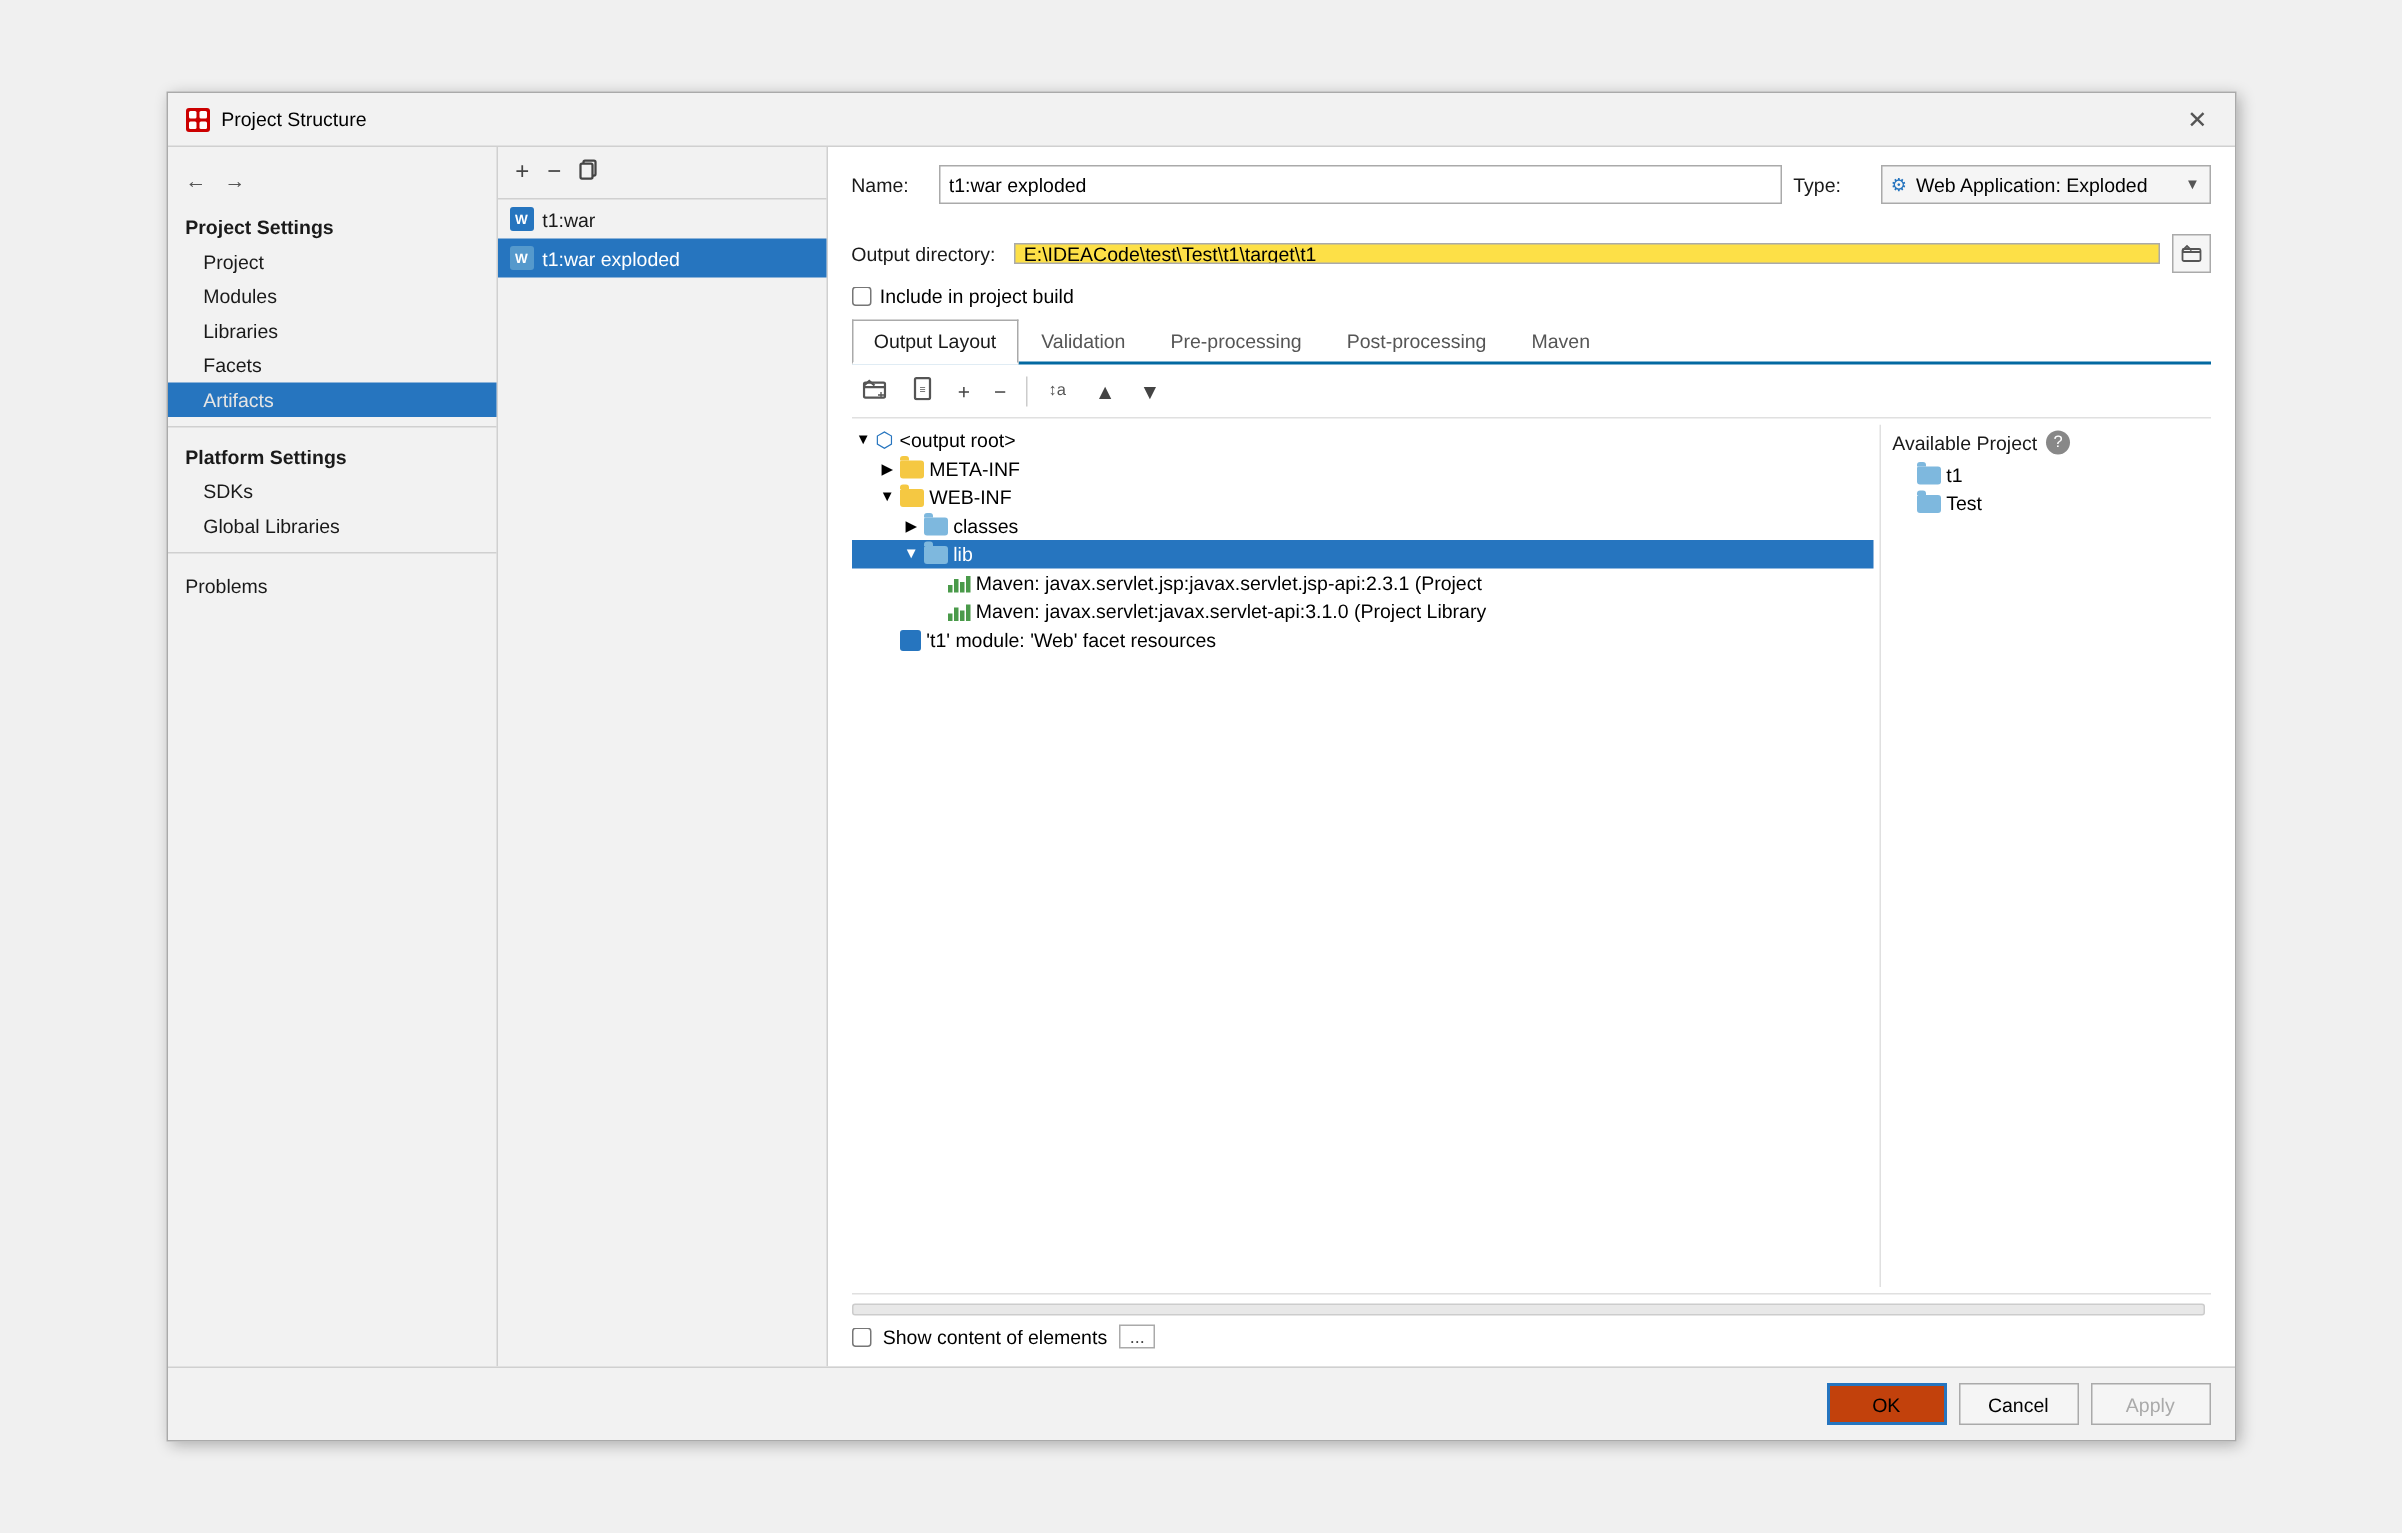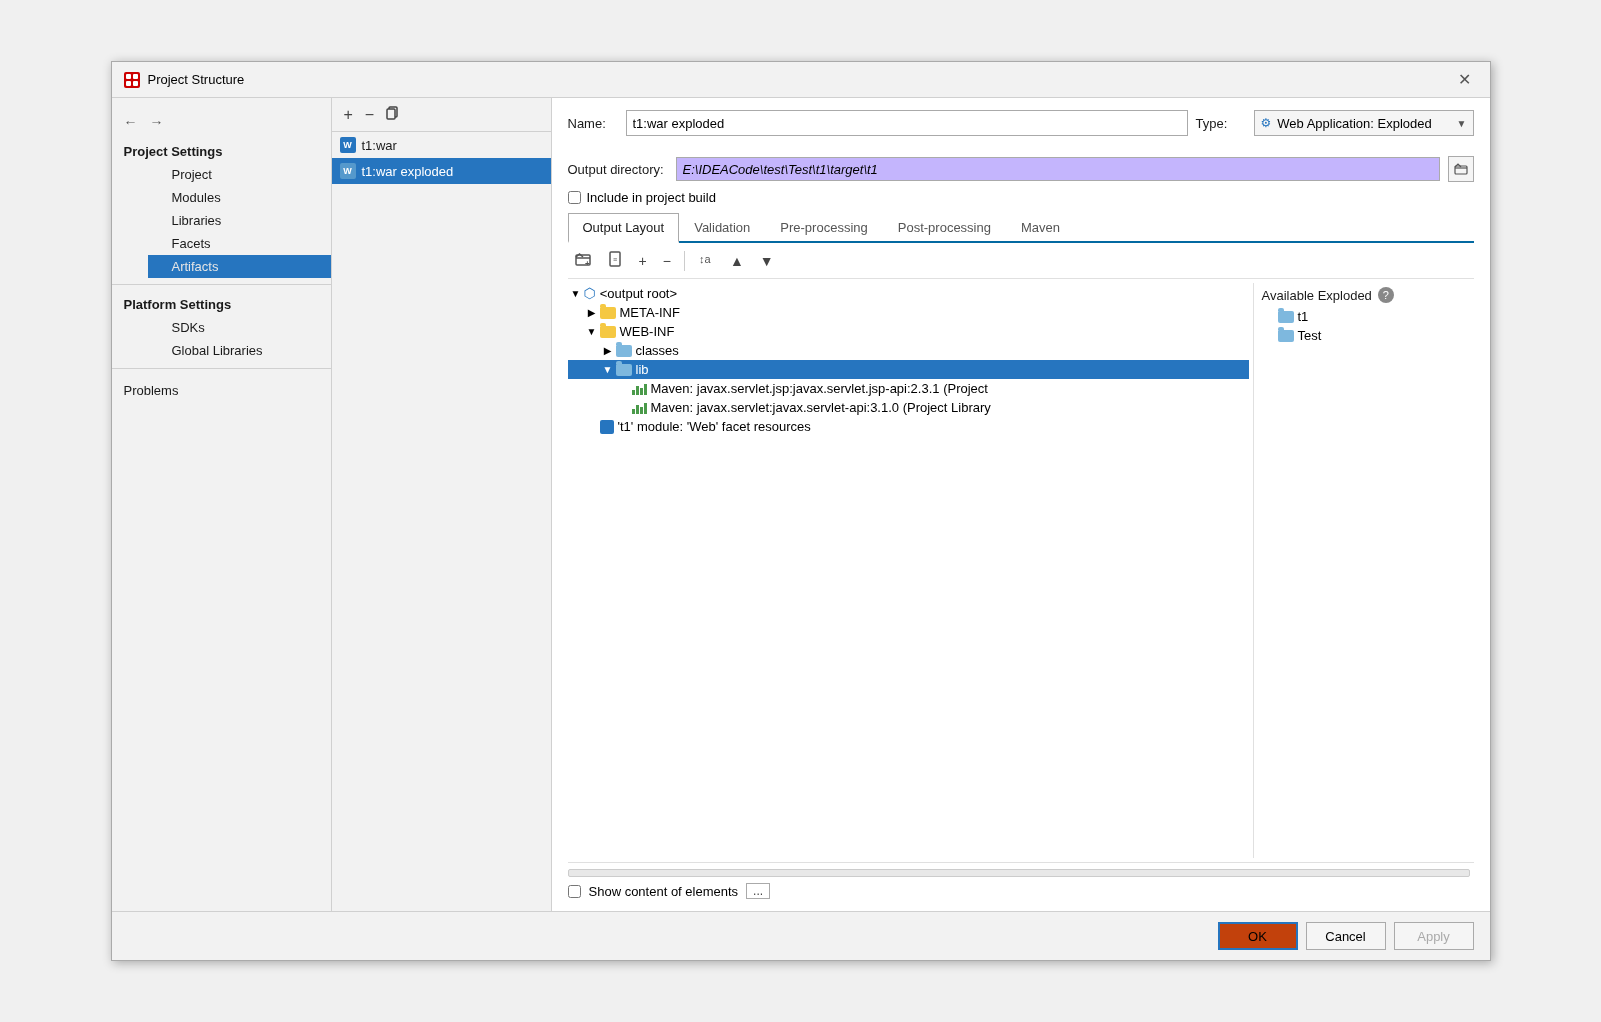--- a/index.html
+++ b/index.html
@@ -88,21 +88,20 @@
       font-weight: bold;
       font-size: 13px;
       padding: 6px 12px 4px;
       color: #1a1a1a;
     }
     .sidebar-item {
       padding: 4px 12px 4px 24px;
       cursor: pointer;
       color: #1a1a1a;
       font-size: 13px;
-      margin-left: 36px;
     }
     .sidebar-item.active {
       background: #2675bf;
       color: #e5e5e5;
     }
     .sidebar-divider {
       border: none;
       border-top: 1px solid #d0d0d0;
       margin: 6px 0;
     }
@@ -194,27 +193,26 @@
       gap: 8px;
       margin-bottom: 8px;
     }
     .output-dir-label {
       font-size: 13px;
       color: #1a1a1a;
       min-width: 100px;
     }
     .output-dir-input {
       flex: 1;
-      height: 24px;
+      height: 14px;
       border: 1px solid #aaa;
       padding: 2px 6px;
       font-size: 13px;
-      background: #c4b5fd;
+      background: #fde047;
       outline: none;
-      font-style: italic;
     }
     .dir-browse-btn {
       width: 26px;
       height: 26px;
       border: 1px solid #aaa;
       background: #f5f5f5;
       cursor: pointer;
       display: flex;
       align-items: center;
       justify-content: center;
@@ -609,21 +607,21 @@
           <div class="tree-row">
             <span class="tree-indent"></span>
             <span class="tree-toggle"> </span>
             <span style="display:inline-block;width:14px;height:14px;background:#2675bf;border-radius:2px;margin-right:4px;flex-shrink:0;"></span>
             <span>'t1' module: 'Web' facet resources</span>
           </div>
         </div>
 
         <div class="available-pane">
           <div class="available-title">
-            <span>Available Exploded</span>
+            <span>Available Project</span>
             <span class="help-icon">?</span>
           </div>
           <div class="tree-row">
             <span class="tree-toggle"> </span>
             <span class="folder-icon small"></span>
             <span>t1</span>
           </div>
           <div class="tree-row">
             <span class="tree-toggle"> </span>
             <span class="folder-icon small"></span>

